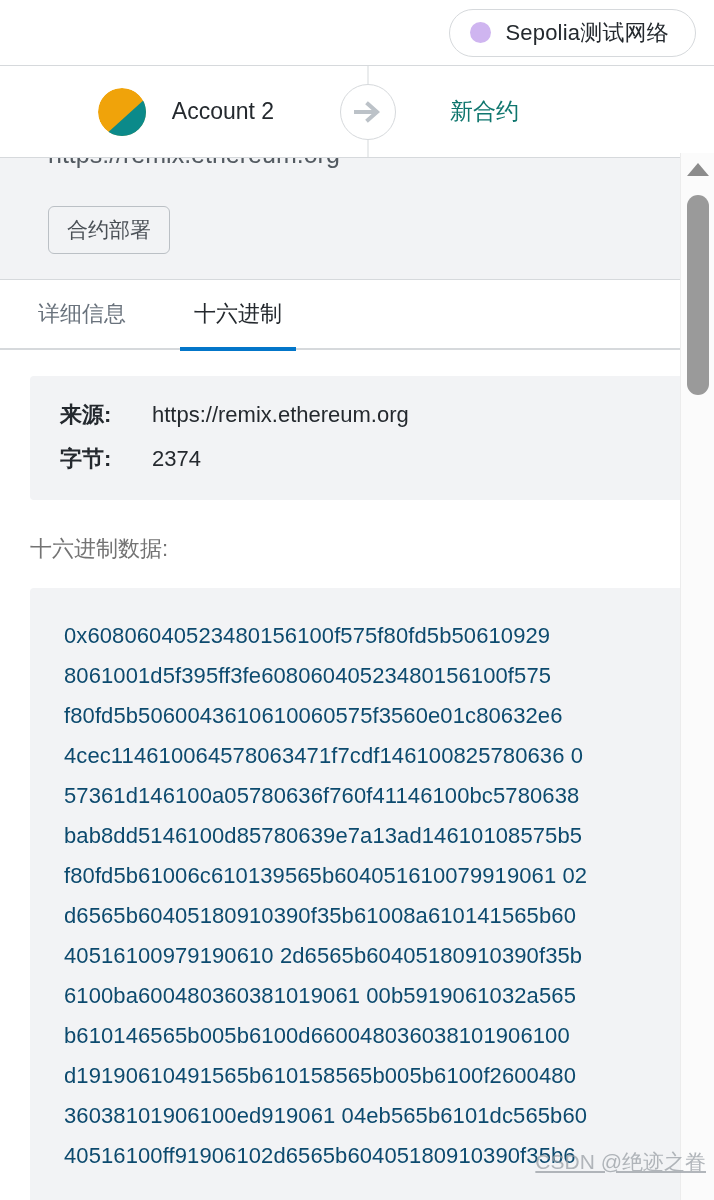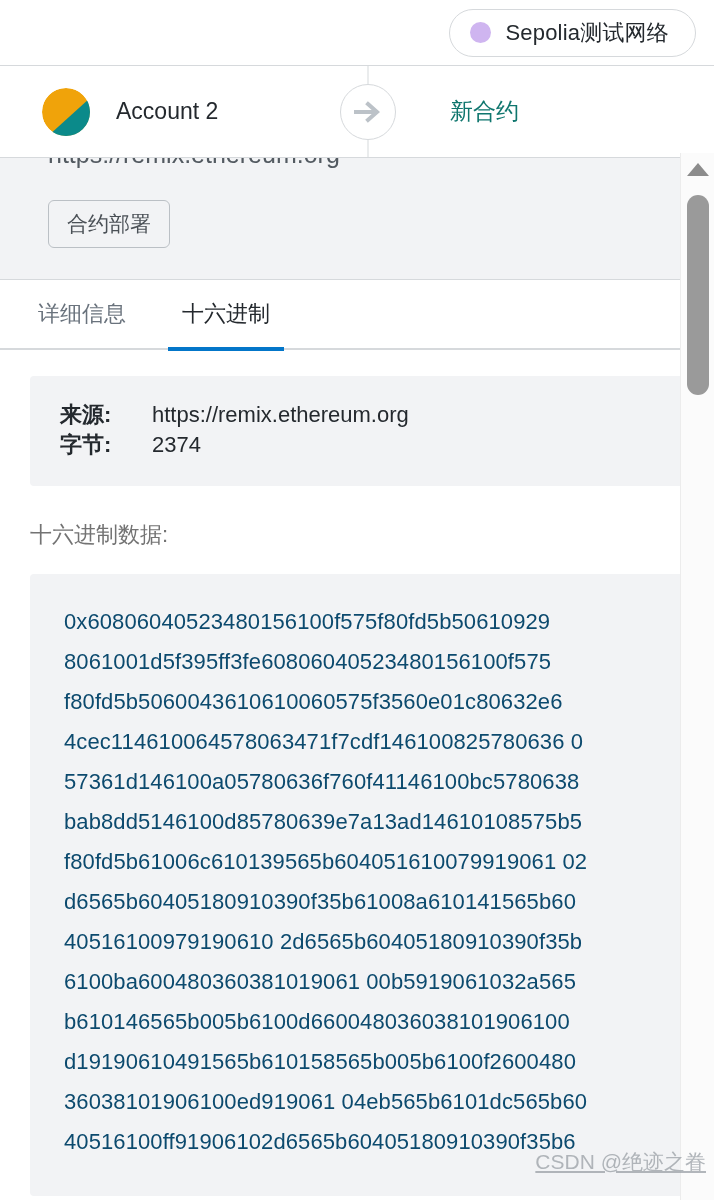--- a/index.html
+++ b/index.html
@@ -25,21 +25,21 @@
     width:21px; height:21px; border-radius:50%;
     background:#cfb5f0; flex:0 0 auto;
   }
   .network-name { font-size:22px; color:#24292e; letter-spacing:.2px; white-space:nowrap; }
 
   
   .acct-header {
     position:relative; height:92px; background:#ffffff;
     display:flex; align-items:center; border-bottom:1px solid #d6d9dc;
   }
-  .acct-left { display:flex; align-items:center; padding-left:42px; gap:26px; width:330px; }
+  .acct-left { display:flex; align-items:center; padding-left:42px; gap:26px; width:330px;justify-content:center; }
   .avatar {
     width:48px; height:48px; border-radius:50%; overflow:hidden;
     flex:0 0 auto; position:relative;
   }
   .acct-name { font-size:23px; color:#24292e; white-space:nowrap; }
   .arrow-wrap {
     position:relative; width:76px; display:flex; align-items:center; justify-content:center;
   }
   .arrow-line {
     position:absolute; left:50%; top:-18px; bottom:-18px; width:1px;
@@ -55,48 +55,48 @@
   
   .origin-strip {
     position:relative; background:#f2f3f5; height:122px; overflow:hidden;
     border-bottom:1px solid #d6d9dc;
   }
   .origin-url {
     position:absolute; left:48px; top:-18px;
     font-size:25px; color:#535a61; white-space:nowrap;
   }
   .deploy-badge {
-    position:absolute; left:48px; top:42px;
+    position:absolute; left:48px; top:48px;
     border:1px solid #bbc0c5; border-radius:6px;
     padding:9px 18px; font-size:21px; color:#4a5056; background:#f2f3f5;
   }
 
   
   .tabs {
     position:relative; height:70px; background:#ffffff;
-    display:flex; align-items:center; padding-left:14px; gap:8px;
+    display:flex; align-items:center; padding-left:14px; gap:20px;
     border-bottom:2px solid #d6d9dc;
   }
   .tab {
     position:relative; height:70px; display:flex; align-items:center;
     padding:0 24px; font-size:22px; color:#6a737d; cursor:pointer;
   }
   .tab.active { color:#24292e; }
   .tab.active::after {
     content:""; position:absolute; left:10px; right:10px; bottom:-2px;
     height:4px; background:#0376c9;
   }
 
   
   .body-area { position:relative; background:#ffffff; padding:0 30px; }
   .info-box {
     background:#f2f3f5; border-radius:4px;
     margin-top:26px; padding:24px 30px 26px 30px;
   }
-  .info-row { display:flex; align-items:baseline; }
+  .info-row { display:flex; align-items:baseline; margin-bottom:14px; }
   .info-row:last-child { margin-bottom:0; }
   .info-label { font-size:22px; font-weight:bold; color:#24292e; width:92px; flex:0 0 auto; }
   .info-value { font-size:22px; color:#24292e; }
 
   .hex-title { font-size:22px; color:#737373; margin-top:34px; }
 
   .hex-box {
     background:#f2f3f5; border-radius:4px;
     margin-top:24px; padding:28px 34px 34px 34px;
   }

